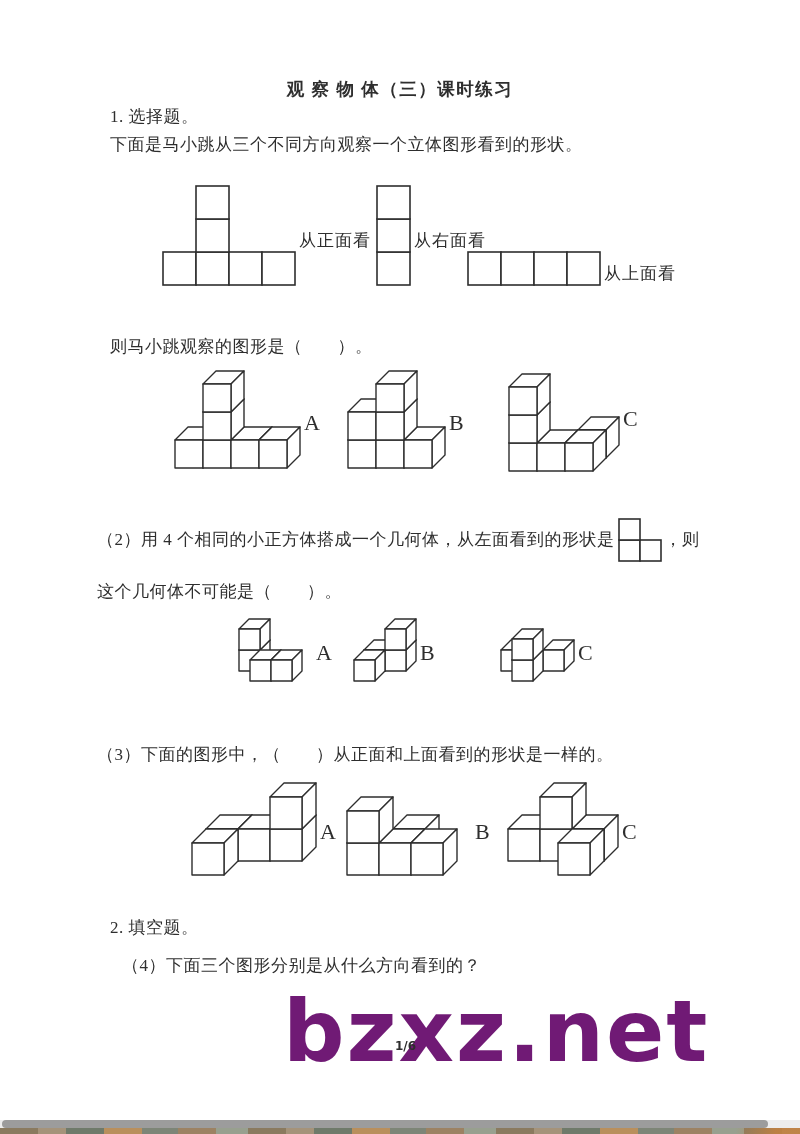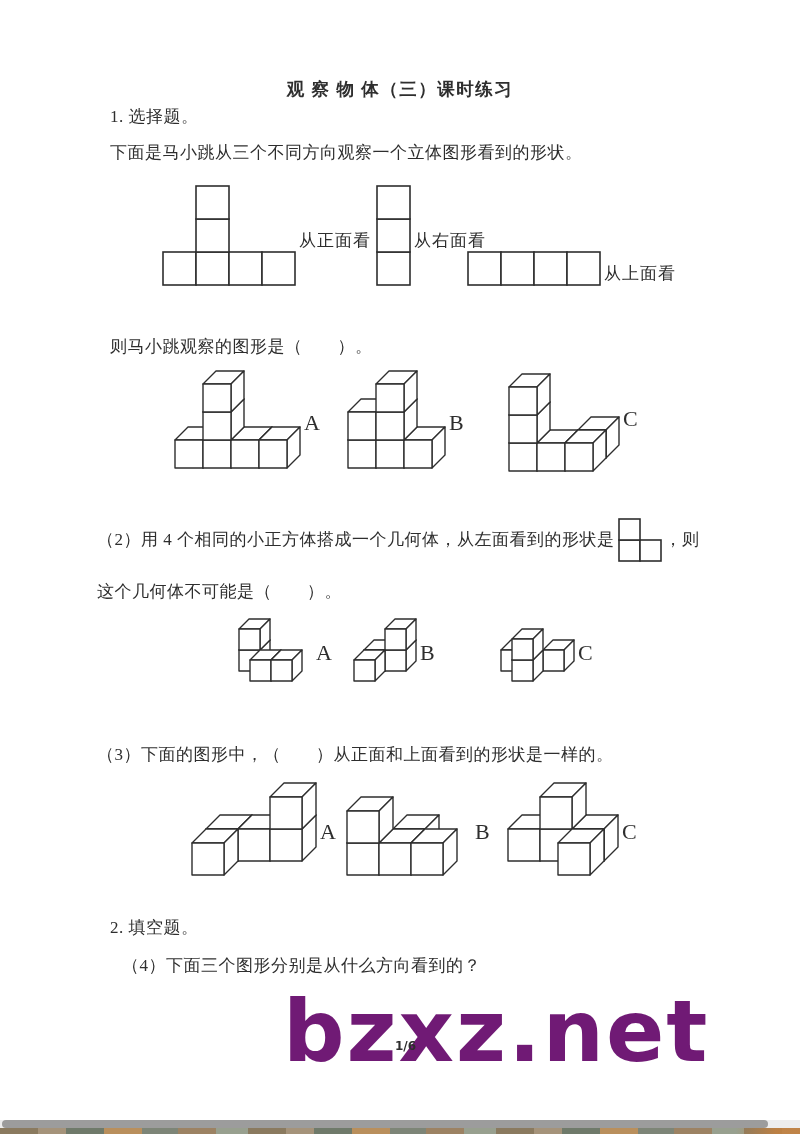--- a/index.html
+++ b/index.html
@@ -26,21 +26,21 @@
   svg{display:block;}
 </style>
 </head>
 <body>
 
 <div class="page">
 
   <div class="abs title" style="top:78px;left:0;">观 察 物 体（三）课时练习</div>
 
   <div class="abs body-text" style="left:110px;top:106px;">1. 选择题。</div>
-  <div class="abs body-text" style="left:110px;top:142px;">下面是马小跳从三个不同方向观察一个立体图形看到的形状。</div>
+  <div class="abs body-text" style="left:110px;top:134px;">下面是马小跳从三个不同方向观察一个立体图形看到的形状。</div>
 
   <div class="fig-block" style="left:159px;top:185px;">
     <span class="inline-fig">
         <svg width="134" height="101">
           <rect x="1" y="67" width="33" height="33" fill="#fff" stroke="#2e2e2e" stroke-width="1.6"></rect>
           <rect x="34" y="67" width="33" height="33" fill="#fff" stroke="#2e2e2e" stroke-width="1.6"></rect>
           <rect x="67" y="67" width="33" height="33" fill="#fff" stroke="#2e2e2e" stroke-width="1.6"></rect>
           <rect x="100" y="67" width="33" height="33" fill="#fff" stroke="#2e2e2e" stroke-width="1.6"></rect>
           <rect x="34" y="34" width="33" height="33" fill="#fff" stroke="#2e2e2e" stroke-width="1.6"></rect>
           <rect x="34" y="1" width="33" height="33" fill="#fff" stroke="#2e2e2e" stroke-width="1.6"></rect>

